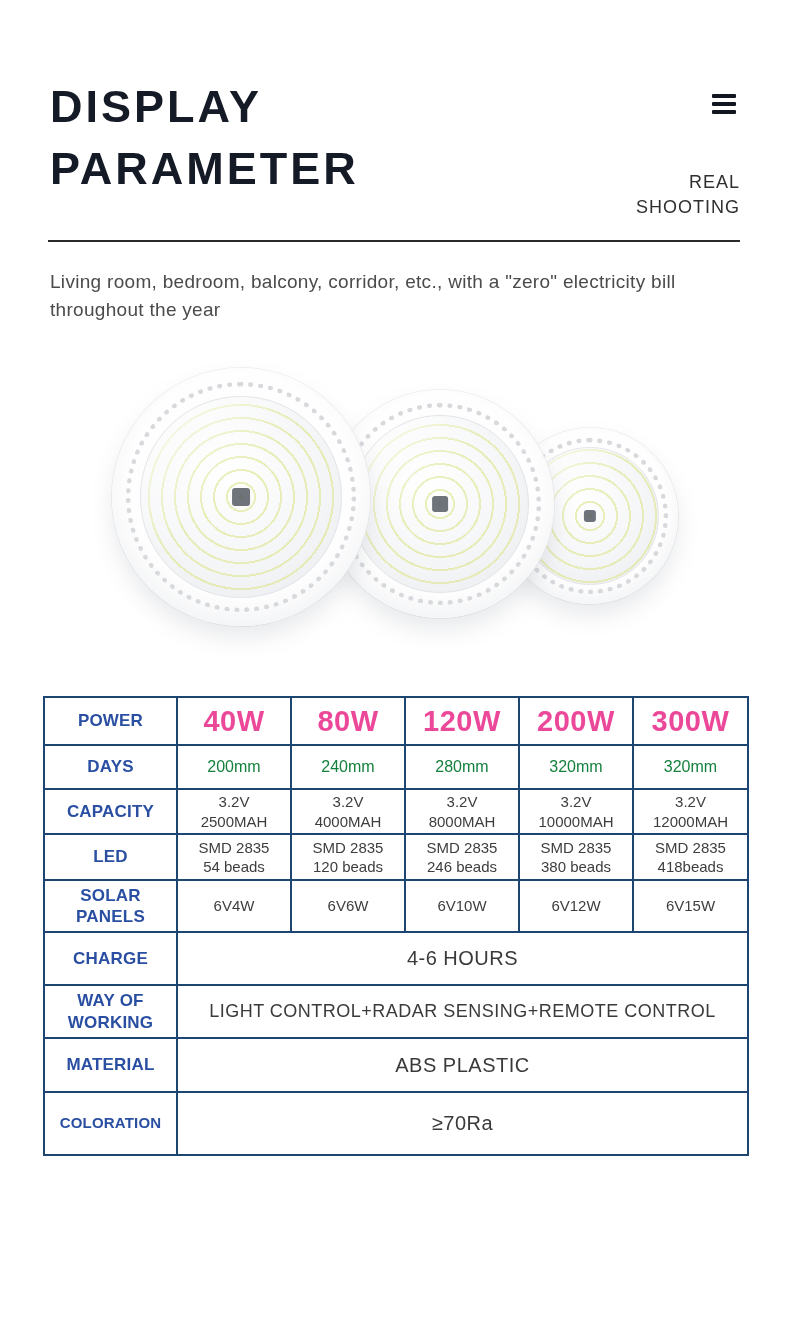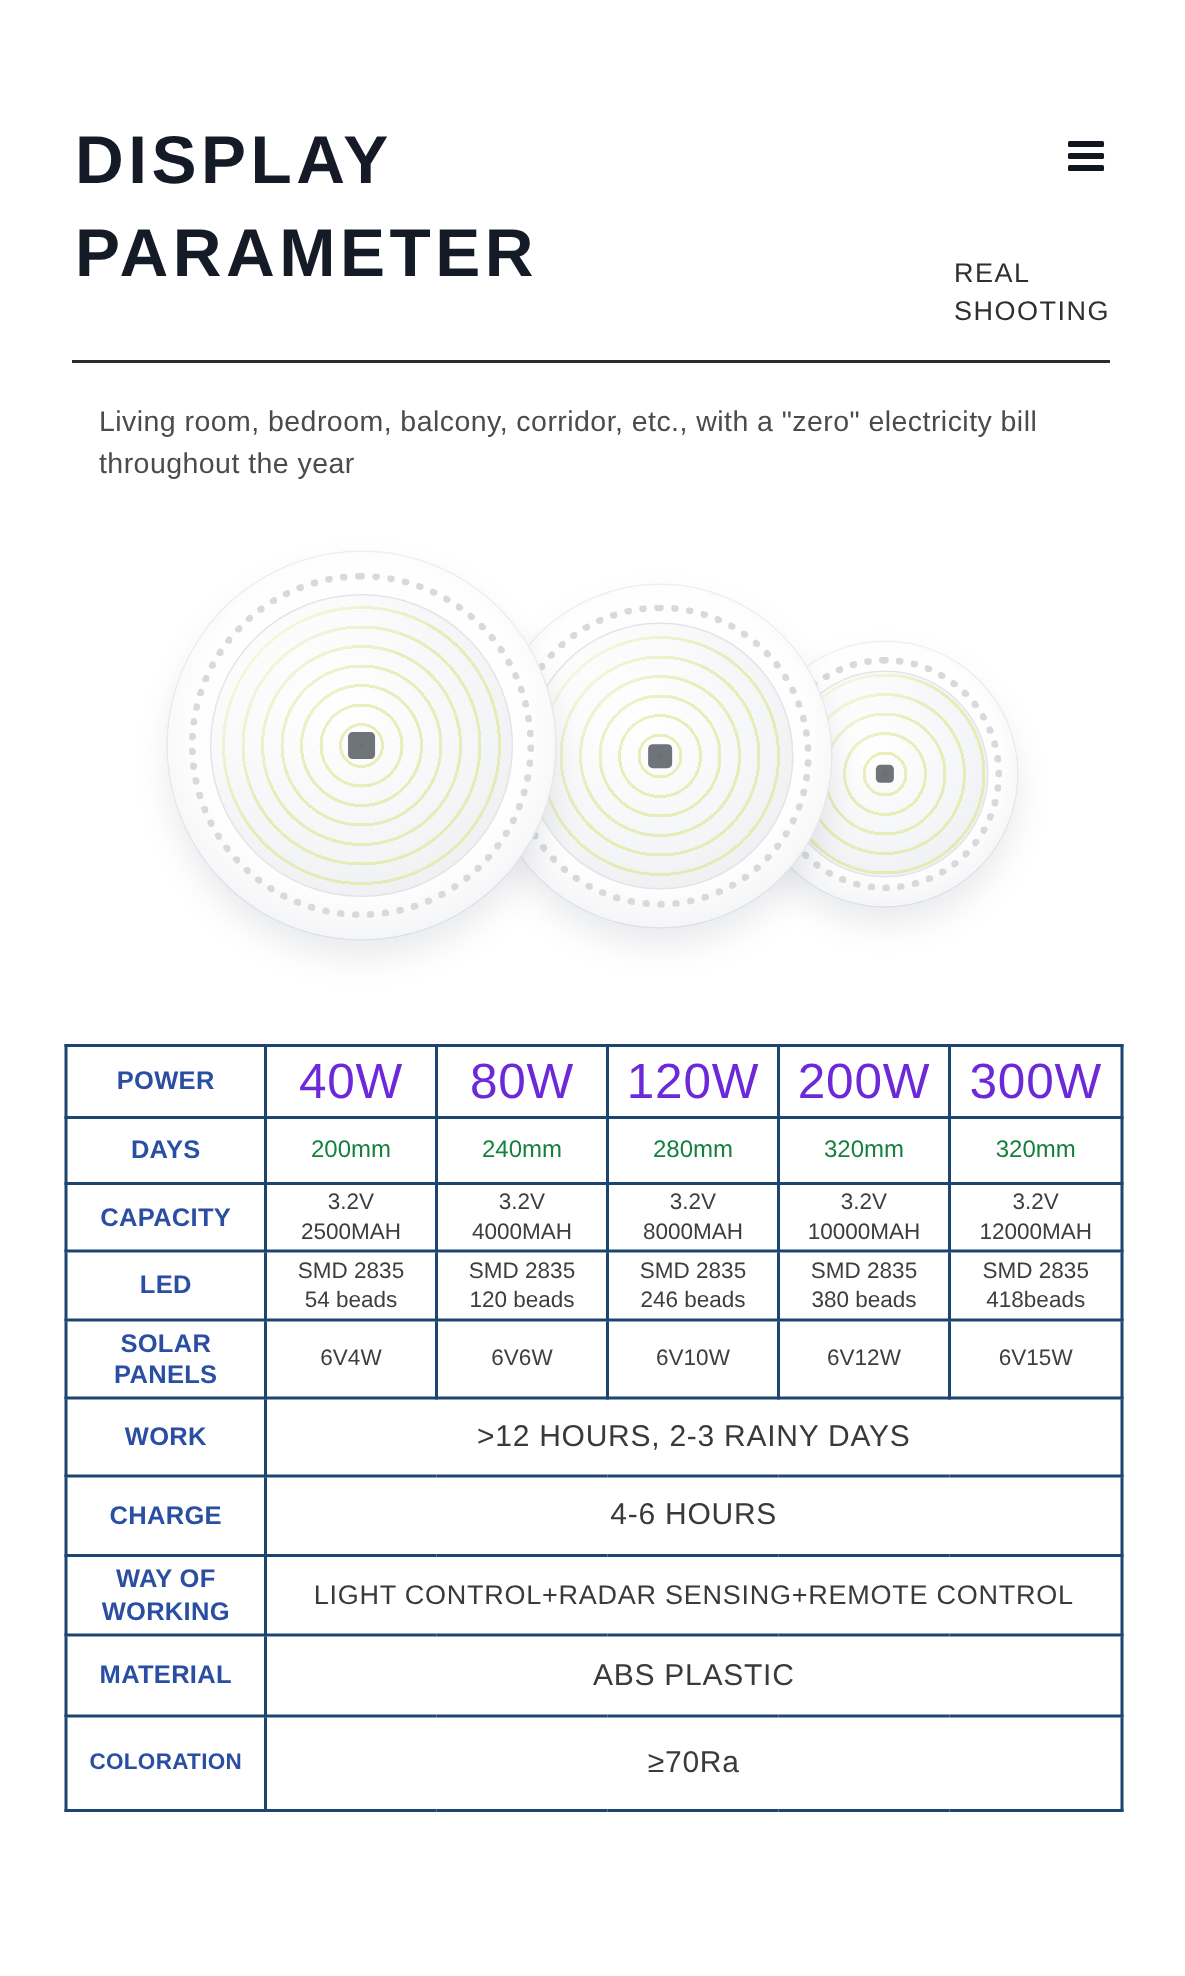--- a/index.html
+++ b/index.html
@@ -13,28 +13,28 @@
   
   .title-block { position:absolute; left:50px; top:76px; }
   .title-line {
     font-size:45px; font-weight:800; color:#151b26;
     letter-spacing:3px; line-height:1.37;
   }
   .menu-icon { position:absolute; right:54px; top:94px; width:24px; cursor:pointer; }
   .menu-icon .bar { height:4px; background:#12161f; margin-bottom:4px; border-radius:1px; }
   .menu-icon .bar:last-child { margin-bottom:0; }
   .tagline {
-    position:absolute; right:50px; top:170px; text-align:left;
+    position:absolute; right:50px; top:170px; text-align:right;
     font-size:18px; color:#2f2f2f; line-height:1.4; letter-spacing:1px;
     white-space:pre-line;
   }
   .divider { position:absolute; left:48px; top:240px; width:692px; border-top:2px solid #2b2b2b; }
 
   .intro {
-    position:absolute; left:66px; top:268px; width:630px;
+    position:absolute; left:50px; top:268px; width:630px;
     font-size:19px; color:#4b4b4b; line-height:1.45; letter-spacing:0.3px;
   }
 
   
   .product-shot { position:absolute; left:0; top:352px; width:790px; height:336px; }
   .lamp {
     position:absolute; border-radius:50%;
     background: radial-gradient(circle at 50% 45%, #fefefe 58%, #f1f2f4 80%, #fbfbfc 100%);
     box-shadow: 0 12px 22px rgba(120,125,135,0.16), 0 0 0 1px #f0f1f3;
   }
@@ -66,21 +66,21 @@
   table.spec {
     position:absolute; left:43px; top:696px; width:704px;
     border-collapse:collapse; table-layout:fixed;
   }
   table.spec td {
     border:2px solid #1d4572; text-align:center; vertical-align:middle;
     white-space:pre-line; padding:2px;
   }
   .lbl  { color:#2a4fa2; font-weight:bold; font-size:17px; letter-spacing:0.2px; line-height:1.25; }
   .lbl-sm { font-size:15px; }
-  .pw   { color:#6d28d9; font-weight:normal; font-size:33px; letter-spacing:0.5px; }
+  .pw   { color:#ec4899; font-weight:bold; font-size:29px; letter-spacing:0.5px; }
   .val  { color:#15803d; font-size:16px; }
   .val2 { color:#3e3e3e; font-size:15px; line-height:1.3; }
   .mval { color:#3a3a3a; font-size:20px; letter-spacing:0.5px; }
   .mval-sm { font-size:18px; }
   tr.r-power  td { height:48px; }
   tr.r-size   td { height:44px; }
   tr.r-cap    td { height:45px; }
   tr.r-led    td { height:46px; }
   tr.r-solar  td { height:52px; }
   tr.r-work   td { height:52px; }
@@ -178,24 +178,20 @@
       </tr>
       <tr class="r-solar">
         <td class="lbl">SOLAR
 PANELS</td>
         <td class="val2">6V4W</td>
         <td class="val2">6V6W</td>
         <td class="val2">6V10W</td>
         <td class="val2">6V12W</td>
         <td class="val2">6V15W</td>
       </tr>
-      <tr class="r-work">
-        <td class="lbl">WORK</td>
-        <td class="mval" colspan="5">&gt;12 HOURS, 2-3 RAINY DAYS</td>
-      </tr>
       <tr class="r-charge">
         <td class="lbl">CHARGE</td>
         <td class="mval" colspan="5">4-6 HOURS</td>
       </tr>
       <tr class="r-way">
         <td class="lbl">WAY OF
 WORKING</td>
         <td class="mval mval-sm" colspan="5">LIGHT CONTROL+RADAR SENSING+REMOTE CONTROL</td>
       </tr>
       <tr class="r-mat">

